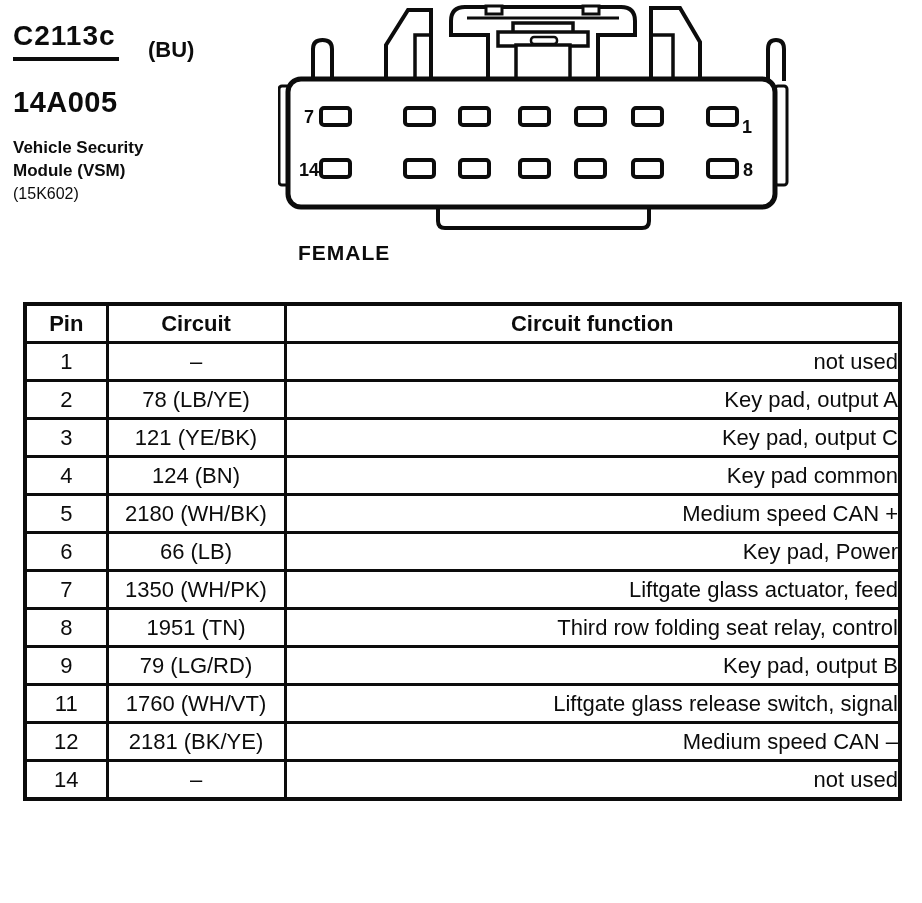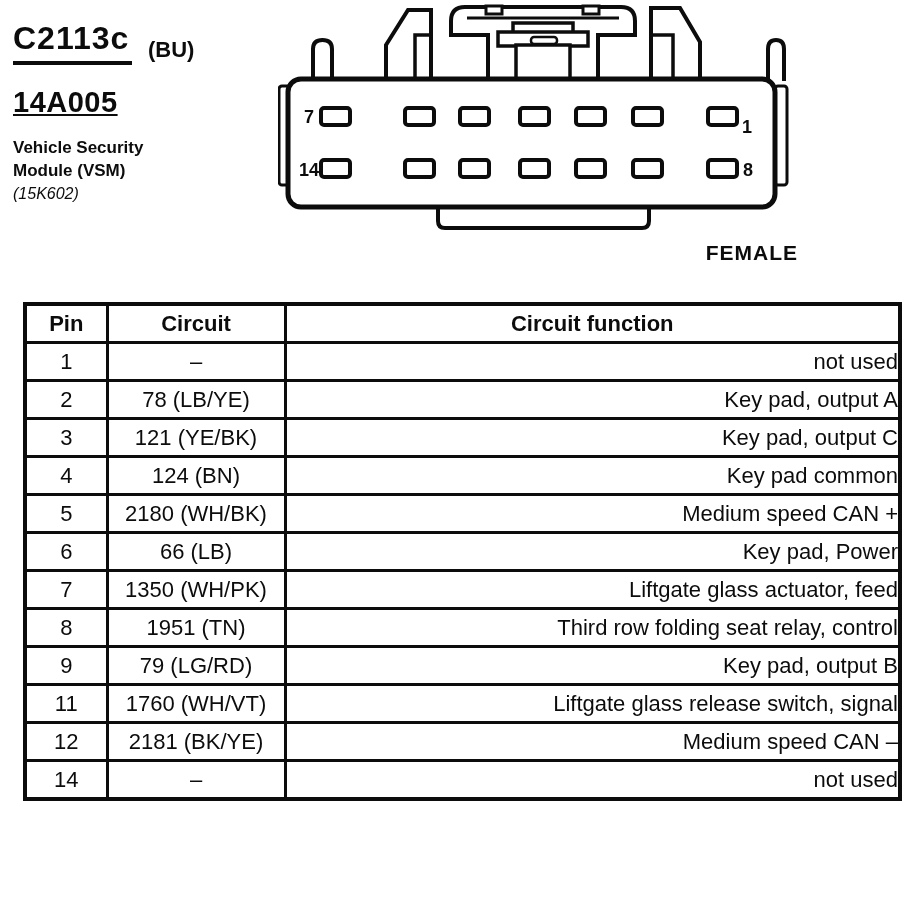--- a/index.html
+++ b/index.html
@@ -3,31 +3,31 @@
 <meta charset="utf-8">
 <style>
   html,body{margin:0;padding:0;}
   body{
     width:922px;height:903px;background:#ffffff;position:relative;
     font-family:"Liberation Sans",sans-serif;color:#0c0c0c;overflow:hidden;
   }
   .abs{position:absolute;}
   
   .cid{
-    left:13px;top:22px;font-size:32px;font-weight:700;letter-spacing:1px;
+    left:13px;top:22px;font-size:28px;font-weight:700;letter-spacing:1px;
     border-bottom:4px solid #0c0c0c;padding:0 3px 7px 0;line-height:1;
   }
   .csuf{left:148px;top:37px;font-size:22px;font-weight:700;}
-  .pn{left:13px;top:88px;font-size:29px;font-weight:700;letter-spacing:.5px;line-height:1;text-decoration:underline;}
+  .pn{left:13px;top:88px;font-size:29px;font-weight:700;letter-spacing:.5px;line-height:1;}
   .comp{left:13px;top:136px;font-size:17px;font-weight:700;line-height:23px;}
-  .code{font-weight:400;font-size:16px;font-style:italic;}
+  .code{font-weight:400;font-size:16px;}
   
   .connector-wrap{left:278px;top:2px;width:516px;height:232px;}
   .female{
-    left:298px;top:241px;width:500px;text-align:right;
+    left:298px;top:241px;width:500px;text-align:left;
     font-size:21px;font-weight:700;letter-spacing:1px;
   }
   
   table.pinout{
     position:absolute;left:23px;top:302px;width:875px;
     border-collapse:collapse;table-layout:fixed;
     border:4px solid #0c0c0c;
   }
   .pinout th,.pinout td{
     border:3px solid #0c0c0c;height:35px;padding:0;

